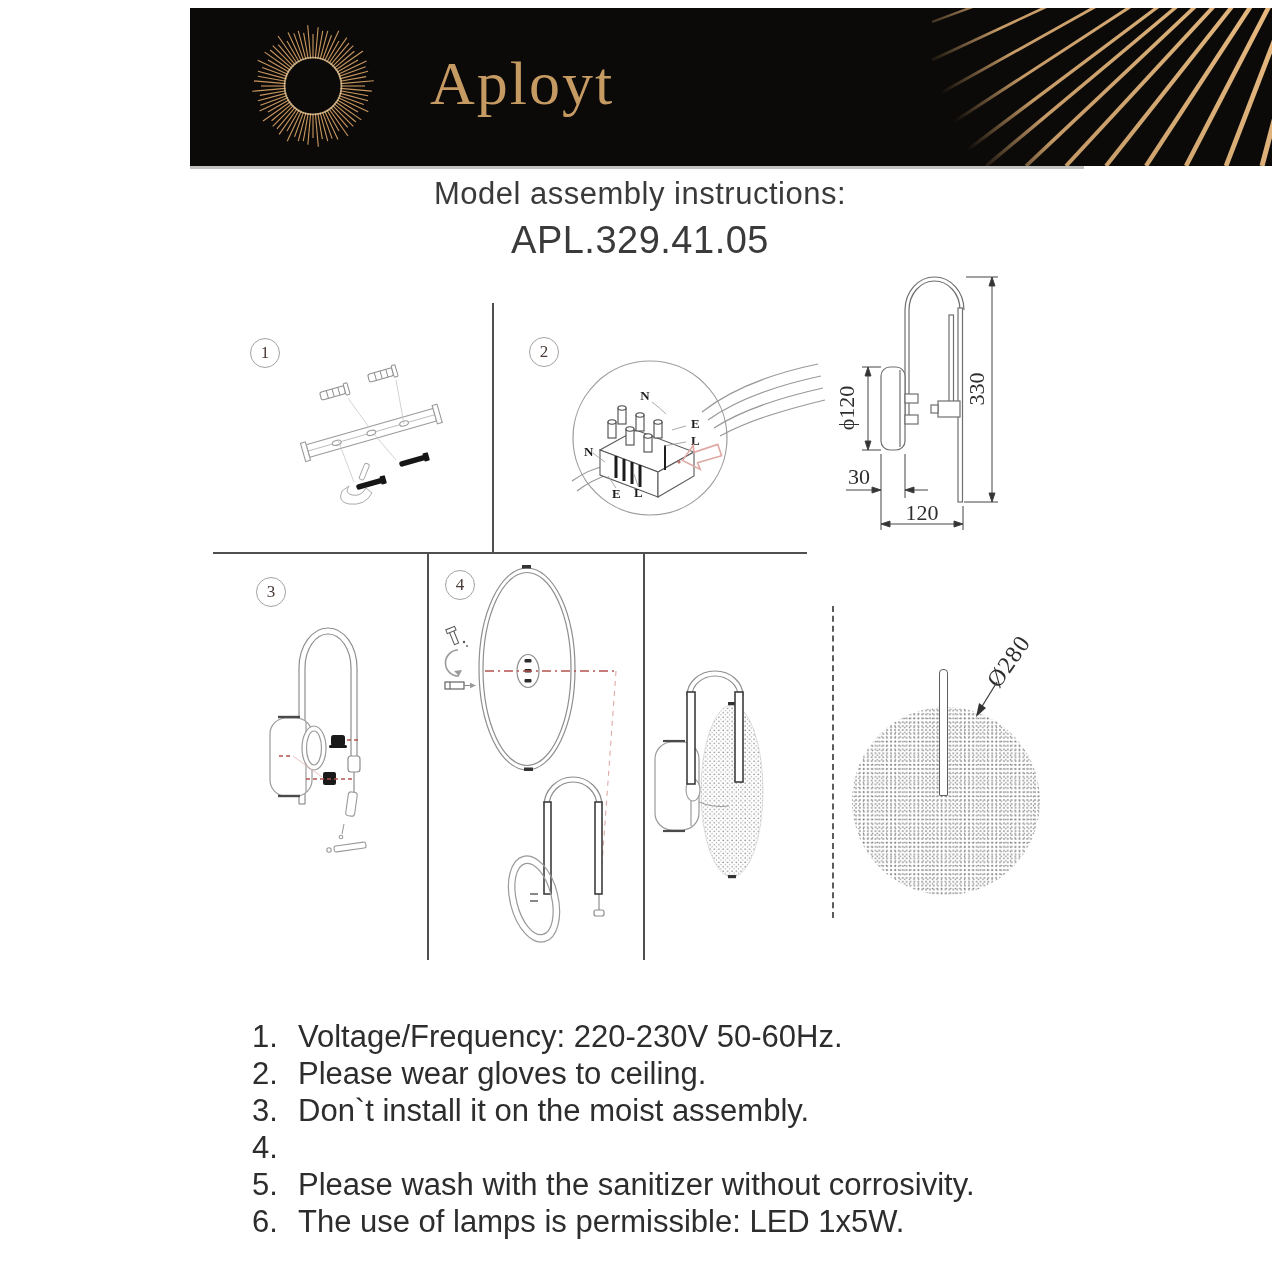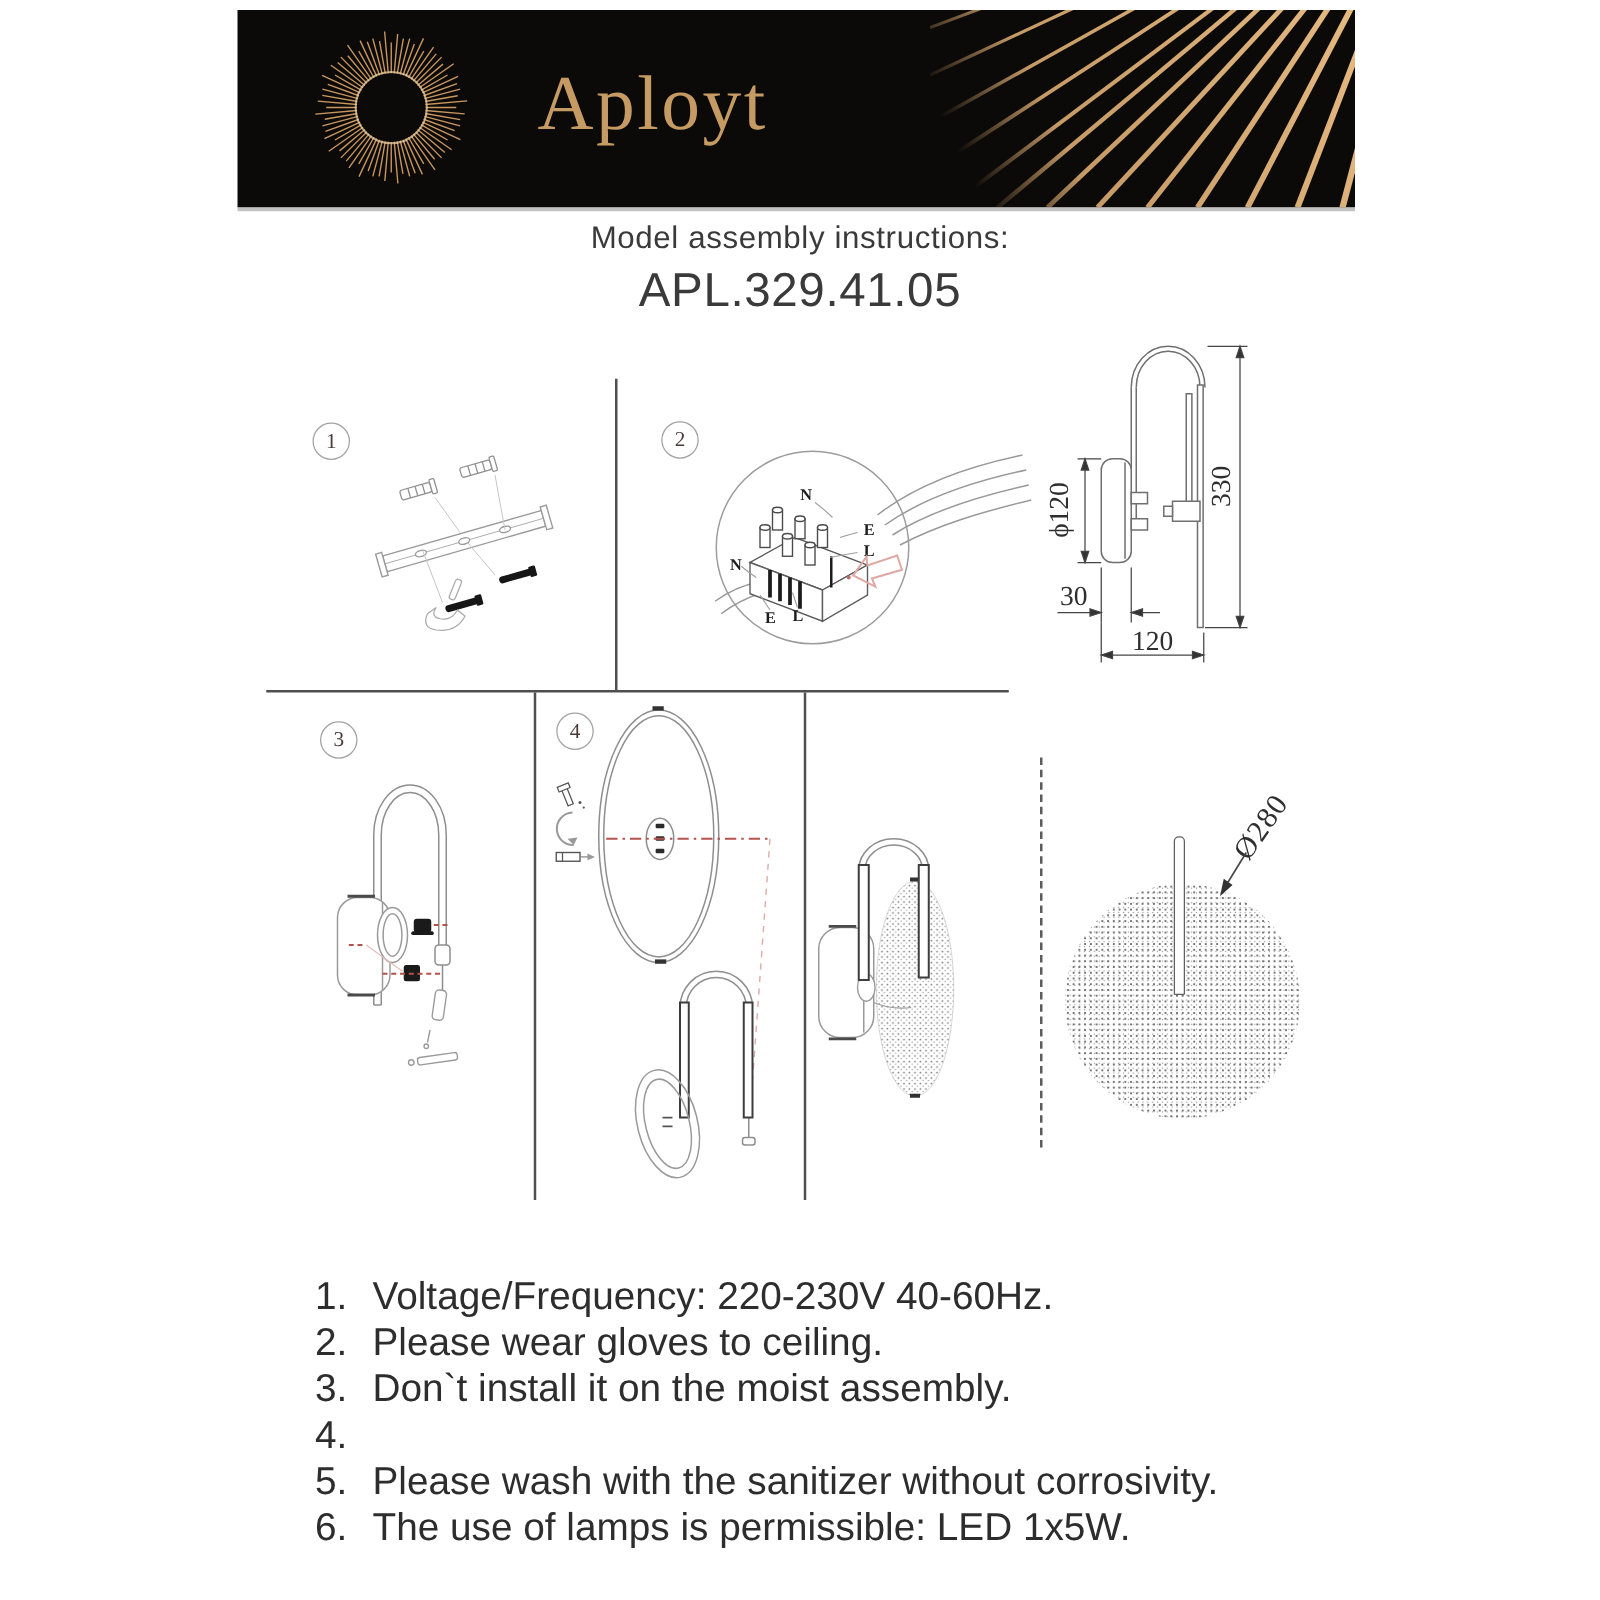--- a/index.html
+++ b/index.html
@@ -1,29 +1,29 @@
 <!DOCTYPE html>
 <html><head>
 <meta charset="utf-8">
 <style>
   html,body{margin:0;padding:0;background:#ffffff;}
   .page{position:relative;width:1280px;height:1280px;background:#ffffff;overflow:hidden;
         font-family:"Liberation Sans",sans-serif;}
 
   
-  .banner{position:absolute;left:190px;top:8px;width:894px;height:158px;background:#0c0a08;overflow:hidden;}
+  .banner{position:absolute;left:190px;top:8px;width:1082px;height:158px;background:#0c0a08;overflow:hidden;}
   .banner-underline{position:absolute;left:190px;top:166px;width:894px;height:3px;background:#c2c2c2;}
   .sunburst{position:absolute;left:53px;top:4px;}
   .brand{position:absolute;left:240px;top:40px;font-family:"Liberation Serif",serif;
          font-size:62px;font-weight:400;color:#c69a63;letter-spacing:2px;}
   .rays{position:absolute;right:0;top:0;}
 
   
   .title-block{position:absolute;left:0;top:176px;width:1280px;text-align:center;color:#3a3a3a;}
-  .title-line1{font-size:25px;letter-spacing:0.5px;}
+  .title-line1{font-size:31px;letter-spacing:0.5px;}
   .title-line2{font-size:38px;margin-top:7px;letter-spacing:0.5px;}
 
   
   .divider{position:absolute;background:#4f4f4f;}
   .badge{position:absolute;width:28px;height:28px;border:1.5px solid #a3a3a3;border-radius:50%;
          display:flex;align-items:center;justify-content:center;
          font-family:"Liberation Serif",serif;font-size:17px;color:#4a3a38;background:#fff;}
   .dsvg{position:absolute;}
 
   
@@ -460,21 +460,21 @@
   <div class="shade-rod"></div>
   <svg class="dsvg" style="left:955px;top:608px;" width="130" height="130" viewBox="0 0 130 130">
     <text x="56" y="60" text-anchor="middle" transform="rotate(-55 56 55)" style="font-size:24px;fill:#2f2f2f;letter-spacing:1px;">Ø280</text>
     <line x1="42" y1="74" x2="26" y2="100" stroke="#444" stroke-width="1.3"></line>
     <polygon points="21,109 31,100 24,95" fill="#333"></polygon>
   </svg>
 
   <div class="instructions">
     <div class="instr-row">
       <span class="instr-num">1.</span>
-      <span class="instr-text">Voltage/Frequency: 220-230V 40-60Hz.</span>
+      <span class="instr-text">Voltage/Frequency: 220-230V 50-60Hz.</span>
     </div>
     <div class="instr-row">
       <span class="instr-num">2.</span>
       <span class="instr-text">Please wear gloves to ceiling.</span>
     </div>
     <div class="instr-row">
       <span class="instr-num">3.</span>
       <span class="instr-text">Don`t install it on the moist assembly.</span>
     </div>
     <div class="instr-row">

